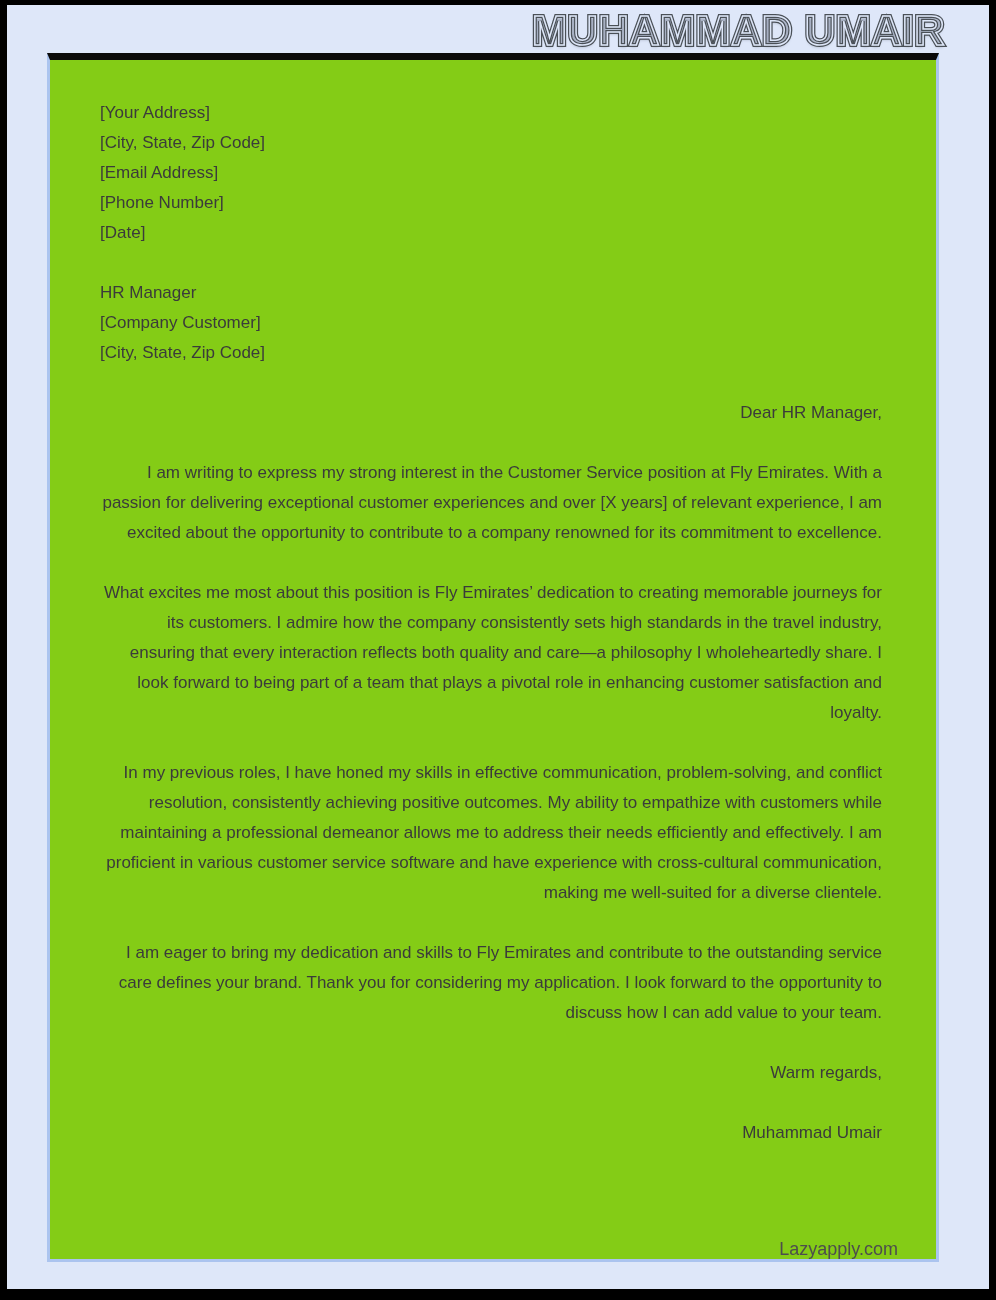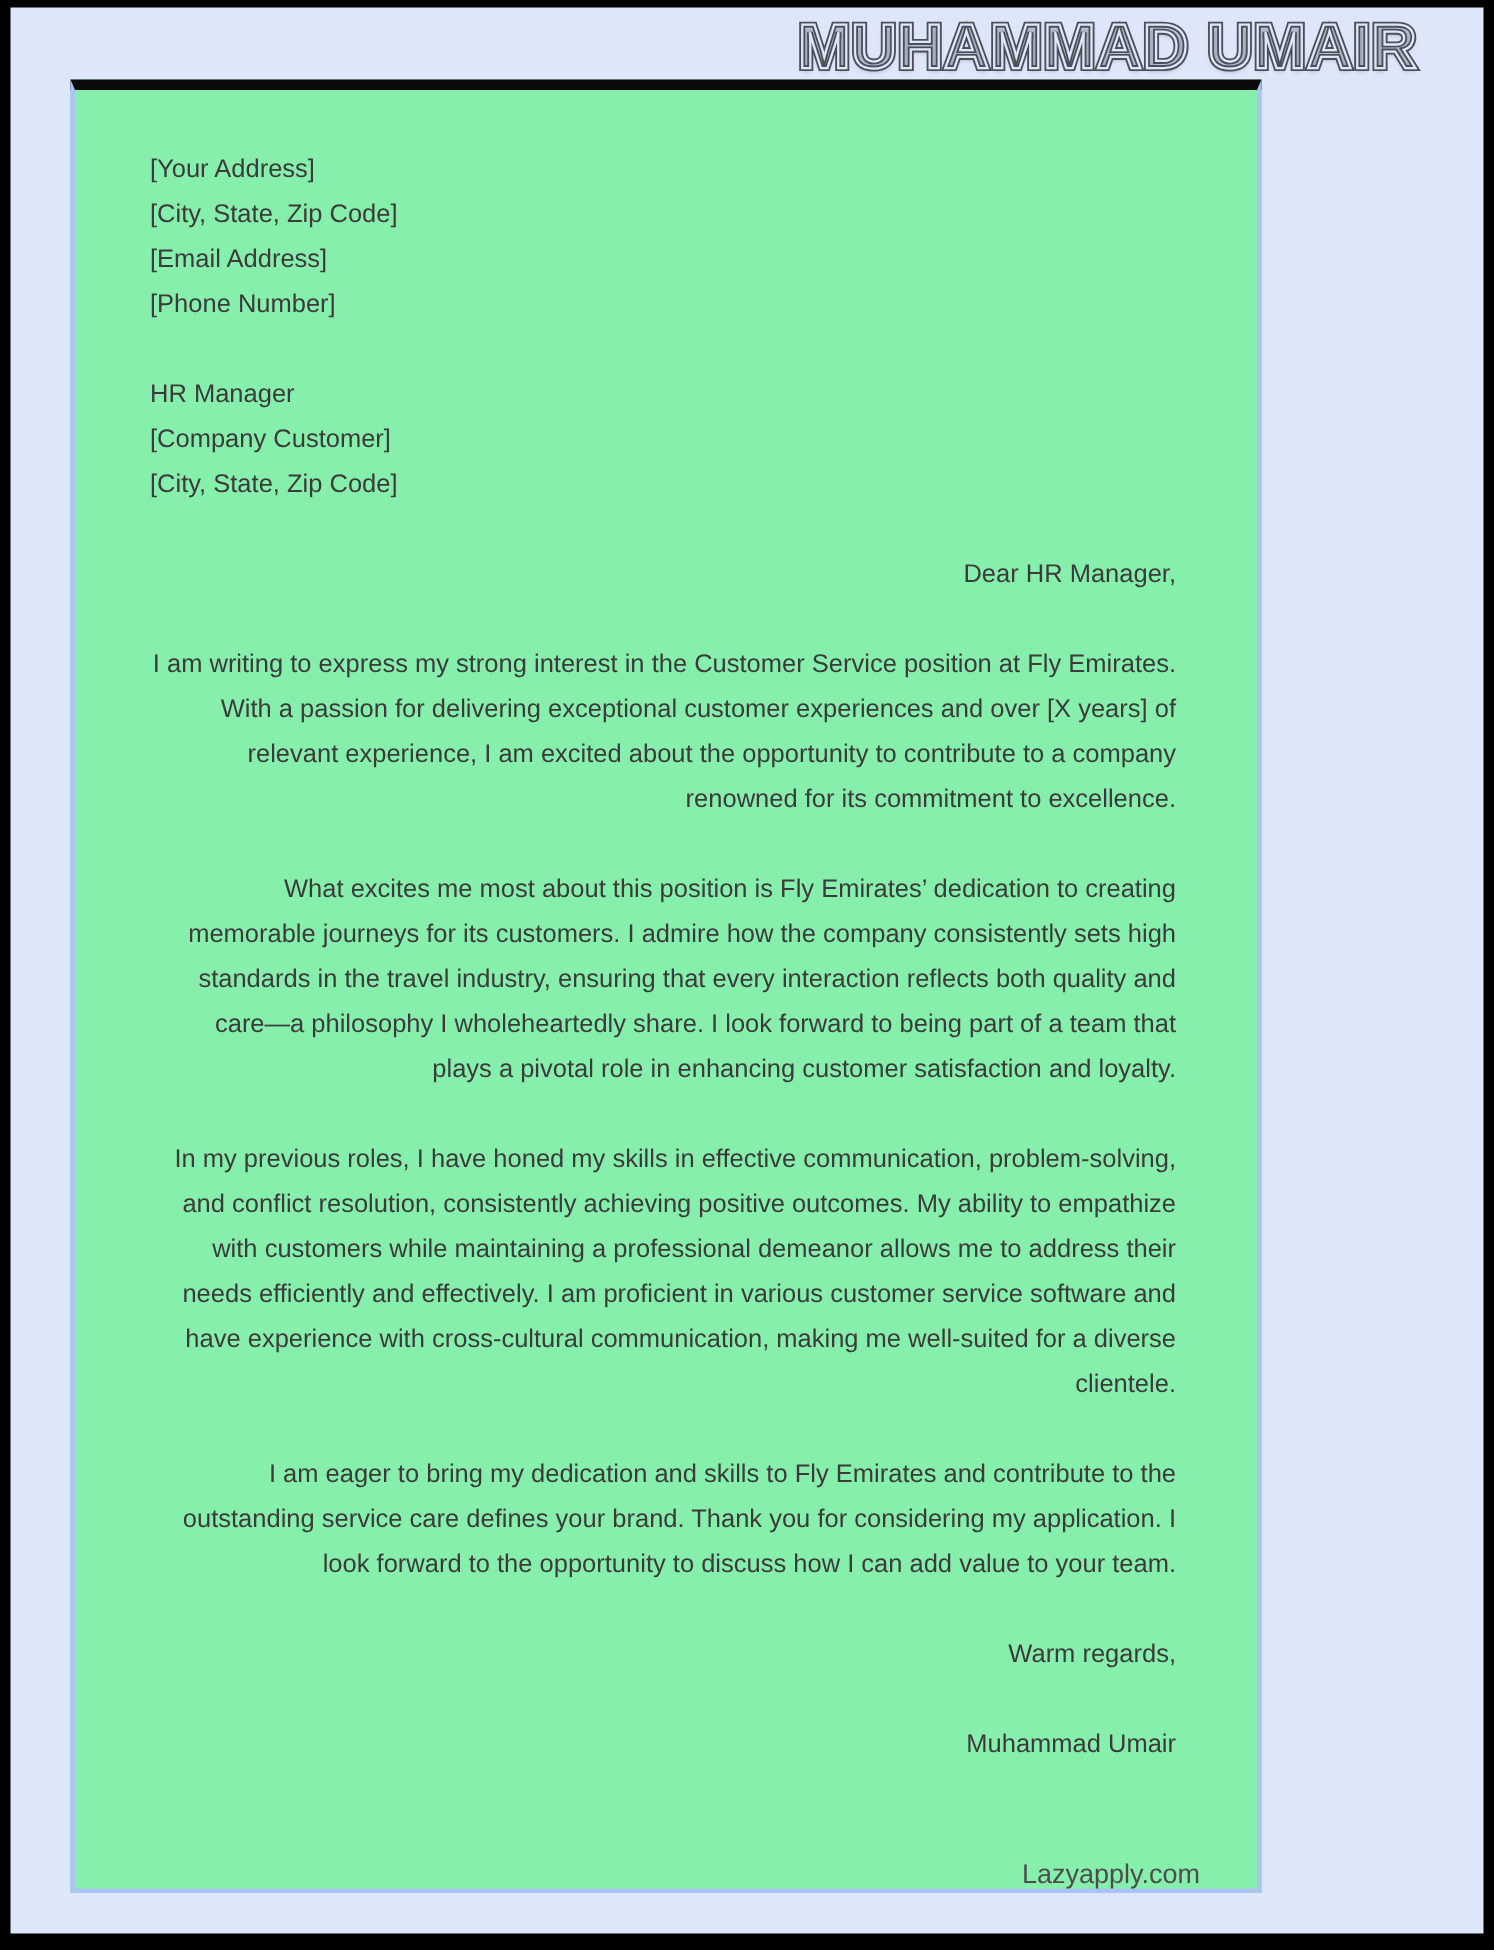--- a/index.html
+++ b/index.html
@@ -45,24 +45,24 @@
   }
   .brand .brand-front {
     -webkit-text-stroke: 1.5px #dee7f9;
   }
 
   
   .page {
     position: absolute;
     left: 47px;
     top: 53px;
-    width: 794px;
+    width: 892px;
     height: 1209px;
     box-sizing: border-box;
-    background: #86efac;
+    background: #84cc16;
     border: 3px solid #abc4ef;
     border-top: 7px solid #0a0a0a;
     z-index: 2;
   }
 
   .letter {
     position: absolute;
     left: 50px;
     right: 54px;
     top: 38px;
@@ -112,20 +112,21 @@
   </div>
 
   <div class="page">
     <div class="letter">
 
       <div class="block">
         <div class="line">[Your Address]</div>
         <div class="line">[City, State, Zip Code]</div>
         <div class="line">[Email Address]</div>
         <div class="line">[Phone Number]</div>
+        <div class="line">[Date]</div>
       </div>
 
       <div class="block">
         <div class="line">HR Manager</div>
         <div class="line">[Company Customer]</div>
         <div class="line">[City, State, Zip Code]</div>
       </div>
 
       <p>Dear HR Manager,</p>
 

